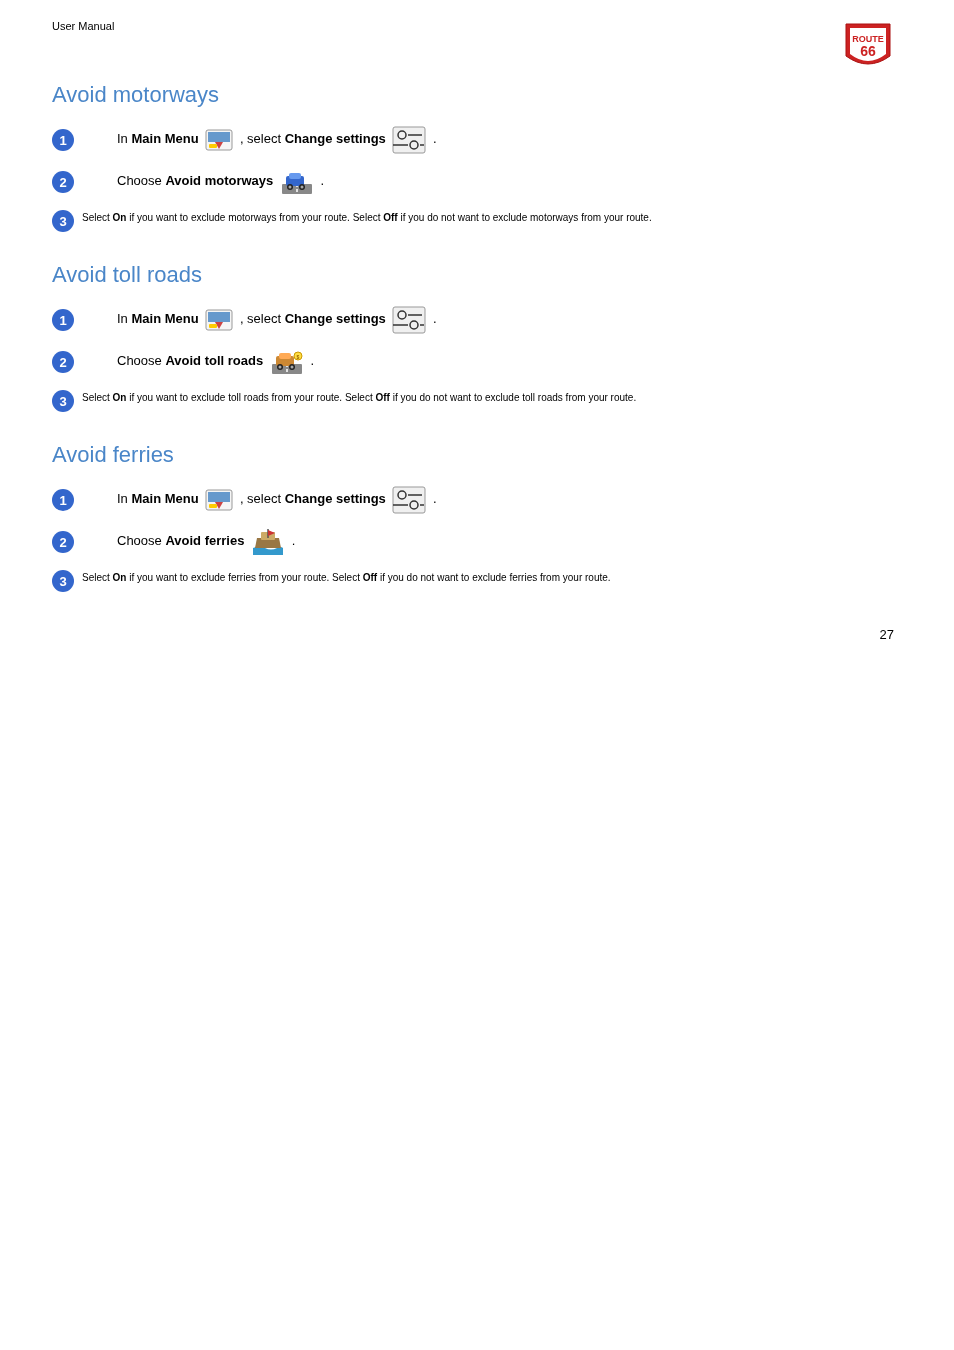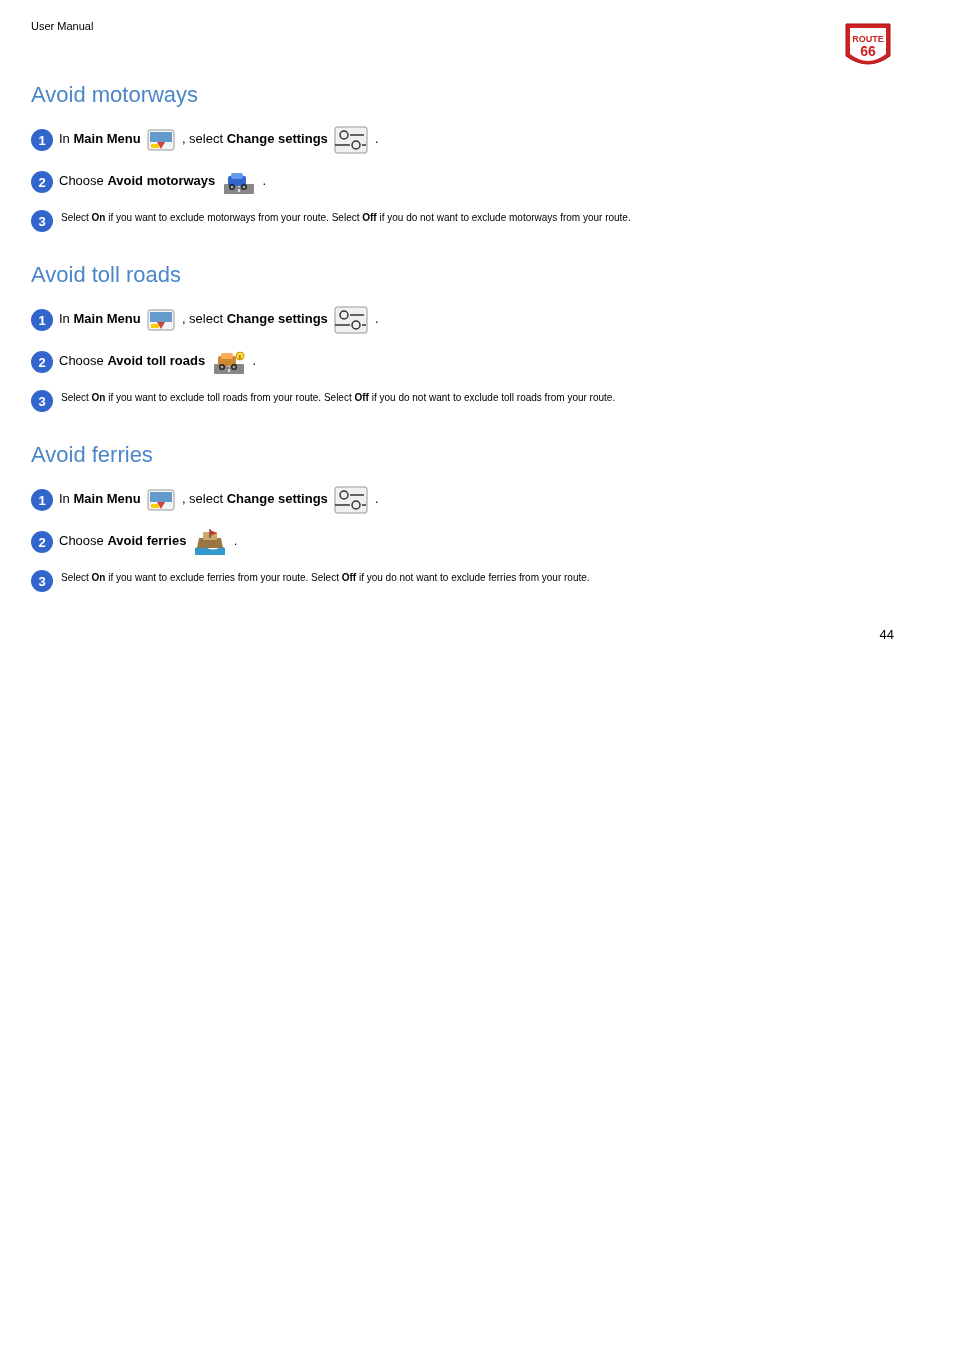--- a/index.html
+++ b/index.html
@@ -7,21 +7,21 @@
       width: 954px;
       min-height: 1350px;
       background: #ffffff;
       font-family: Arial, sans-serif;
       font-size: 13px;
       color: #000000;
       position: relative;
     }
 
     .page-container {
-      padding: 20px 60px 40px 31px;
+      padding: 20px 60px 40px 52px;
       position: relative;
     }
 
     
     .header {
       display: flex;
       justify-content: space-between;
       align-items: flex-start;
       margin-bottom: 10px;
     }
@@ -72,20 +72,21 @@
       display: flex;
       align-items: center;
       justify-content: center;
       flex-shrink: 0;
     }
 
     .step-text {
       font-size: 13px;
       line-height: 1.5;
       flex: 1;
+      margin-left: 37px;
     }
 
     .step-text b {
       font-weight: bold;
     }
 
     
     .step-para {
       display: flex;
       align-items: flex-start;
@@ -302,14 +303,14 @@
     </div>
 
     <div class="step-para">
       <div class="step-number">3</div>
       <span class="step-para-text">
         Select <b>On</b> if you want to exclude ferries from your route. Select <b>Off</b> if you do not want to exclude ferries from your route.
       </span>
     </div>
   </div>
 
-  <div class="page-number">44</div>
+  <div class="page-number">27</div>
 </div>
 
 </body></html>

